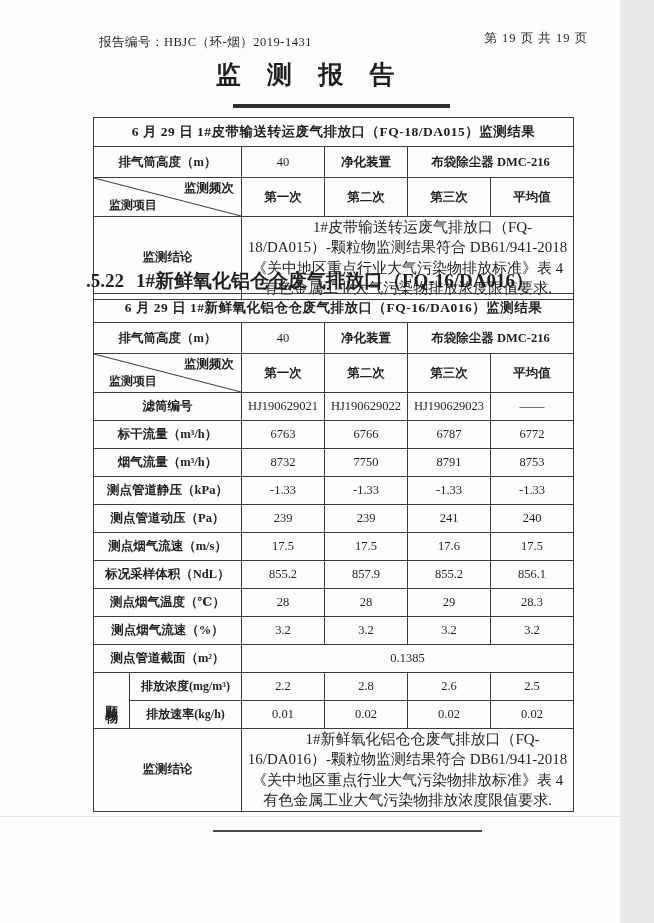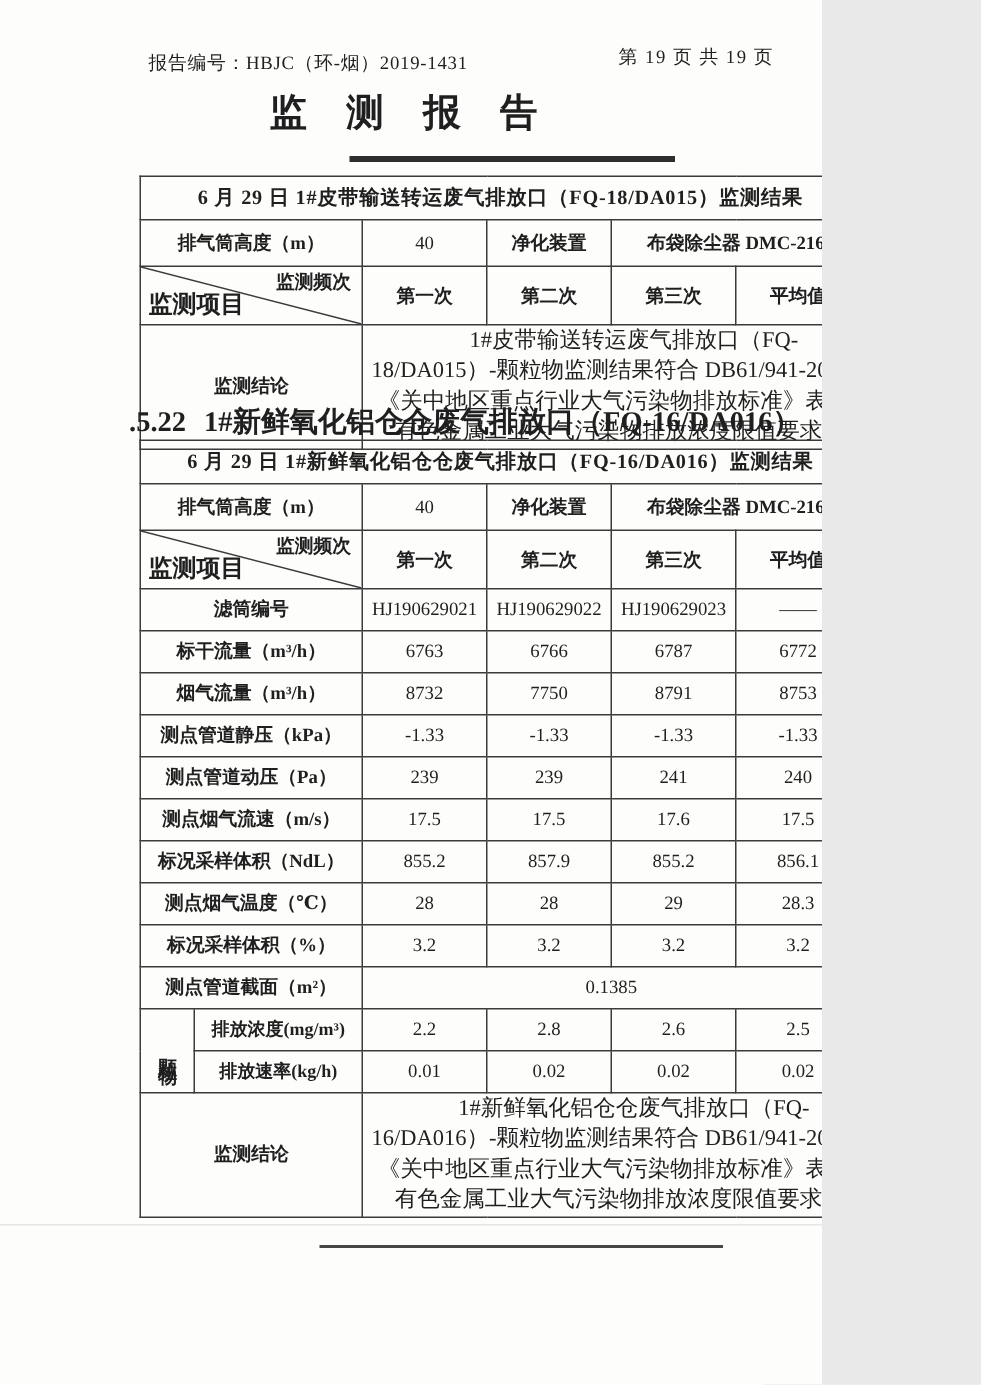--- a/index.html
+++ b/index.html
@@ -1,18 +1,18 @@
 <!DOCTYPE html>
 <html><head>
 <meta charset="utf-8">
 <style>
   html,body{margin:0;padding:0;background:#e9e9e9;}
   .page{
     position:relative;
-    width:548px;height:923px;
+    width:620px;height:923px;
     background:#fdfdfc;
     font-family:"Liberation Serif","DejaVu Serif",serif;
     color:#1f1f1f;
     overflow:hidden;
   }
   
   .scan-vline{position:absolute;top:0;left:642px;width:1px;height:886px;background:#c4c4c4;transform:rotate(0.3deg);}
   .faint-hline{position:absolute;left:0;top:816px;width:654px;height:1px;background:#e6e6e4;}
   .short-rule{position:absolute;left:213px;top:830px;width:269px;height:2px;background:#474747;}
   
@@ -42,21 +42,21 @@
   .r-diag td{height:38px;}
   .r-data td{height:27px;}
   .tbl-title{font-weight:bold;font-size:13.5px;letter-spacing:.5px;}
   .lbl{font-weight:bold;}
   .sublbl{font-weight:bold;font-size:12px;padding:0 1px;}
   .val{font-size:12.5px;margin-left:13px;}
   
   .diag-cell{position:relative;padding:0;}
   .diag-cell svg{position:absolute;inset:0;width:100%;height:100%;}
   .diag-tr{position:absolute;top:2px;right:7px;font-weight:bold;font-size:12.5px;}
-  .diag-bl{position:absolute;bottom:2px;left:5px;font-weight:bold;font-size:16px;text-align:center;}
+  .diag-bl{position:absolute;bottom:2px;left:15px;font-weight:bold;font-size:12px;text-align:center;}
   
   .vtext{writing-mode:vertical-lr;text-orientation:upright;margin:0 auto;
     font-weight:bold;letter-spacing:3px;line-height:1;}
   
   .concl-text{
     text-align:left;text-indent:2em;line-height:1.36;
     padding:3px 7px 5px 7px;font-size:15px;
   }
   .concl-lbl{font-weight:bold;}
   .t1 .concl-text{height:62px;}
@@ -205,21 +205,21 @@
       <td class="val">856.1</td>
     </tr>
     <tr class="r-data">
       <td colspan="2" class="lbl">测点烟气温度（℃）</td>
       <td class="val">28</td>
       <td class="val">28</td>
       <td class="val">29</td>
       <td class="val">28.3</td>
     </tr>
     <tr class="r-data">
-      <td colspan="2" class="lbl">标况采样体积（%）</td>
+      <td colspan="2" class="lbl">测点烟气流速（%）</td>
       <td class="val">3.2</td>
       <td class="val">3.2</td>
       <td class="val">3.2</td>
       <td class="val">3.2</td>
     </tr>
 
     <tr class="r-data">
       <td colspan="2" class="lbl">测点管道截面（m²）</td>
       <td colspan="4" class="val">0.1385</td>
     </tr>

